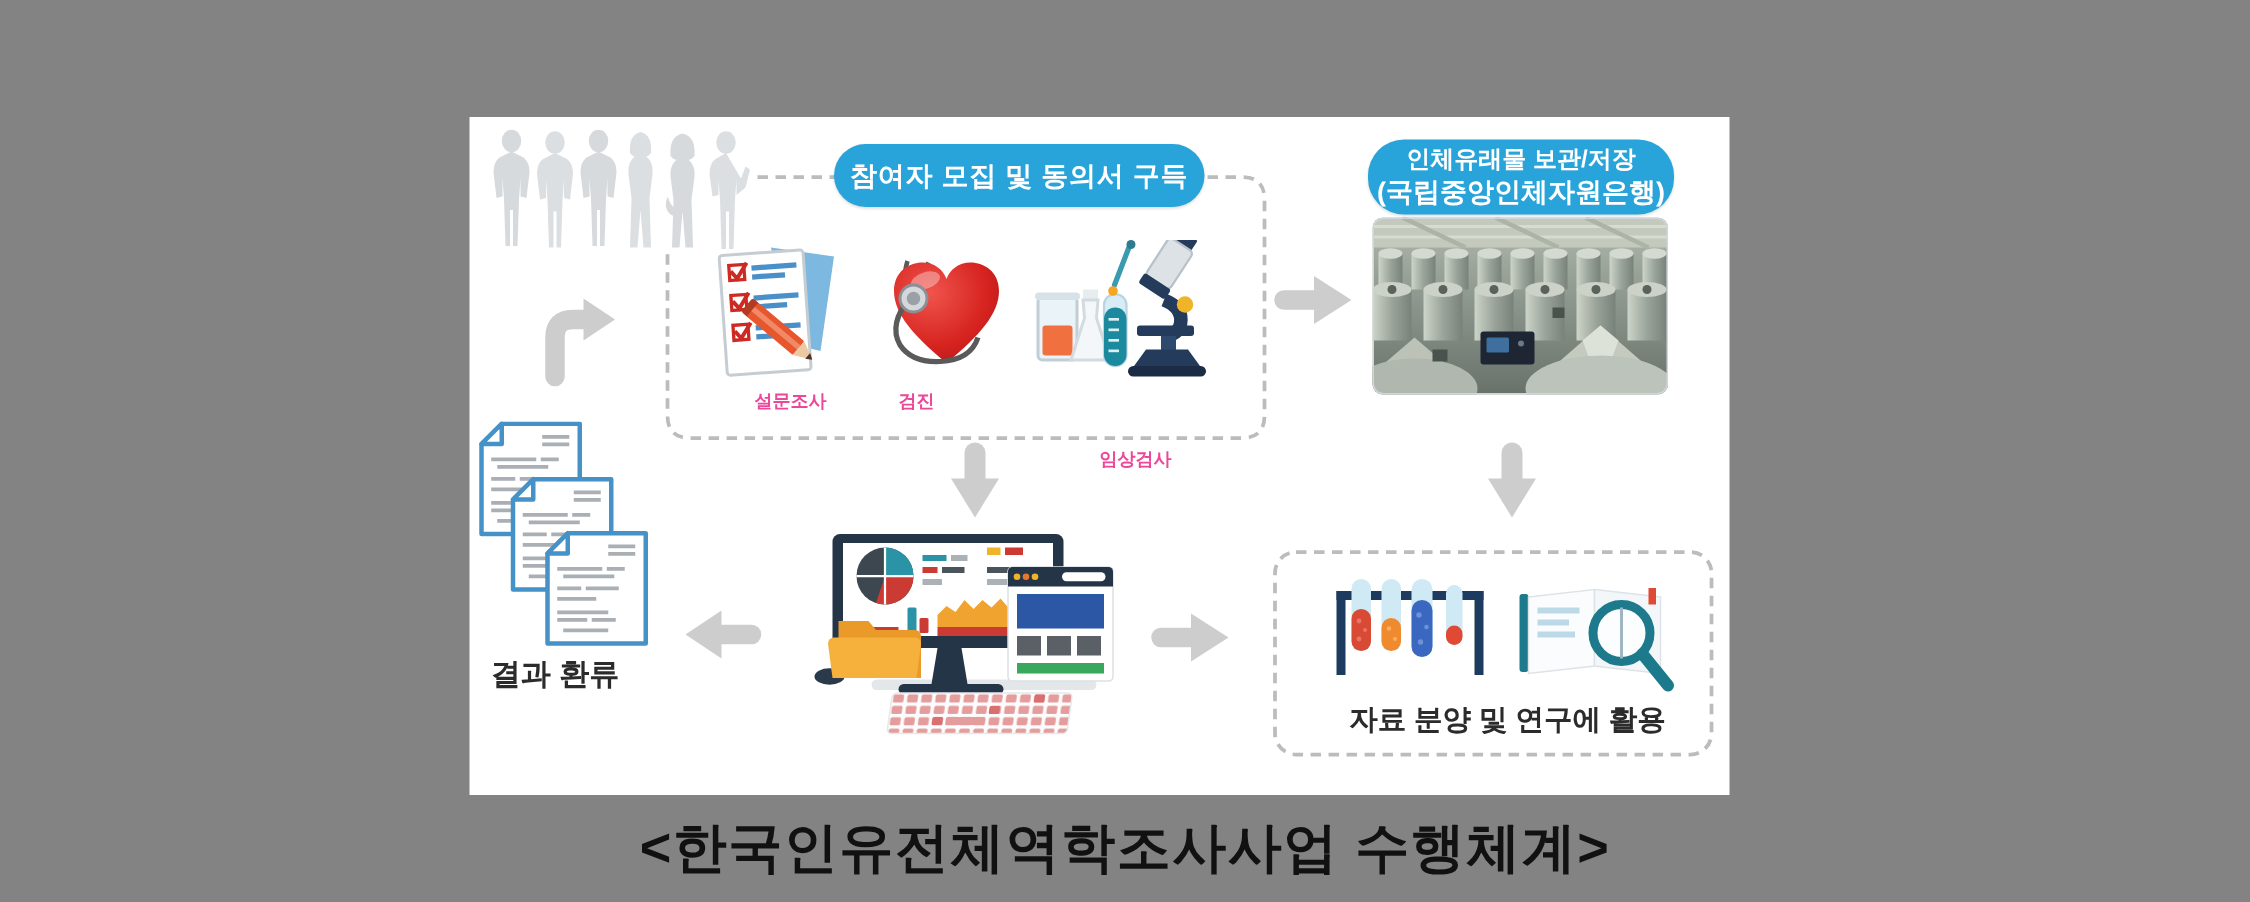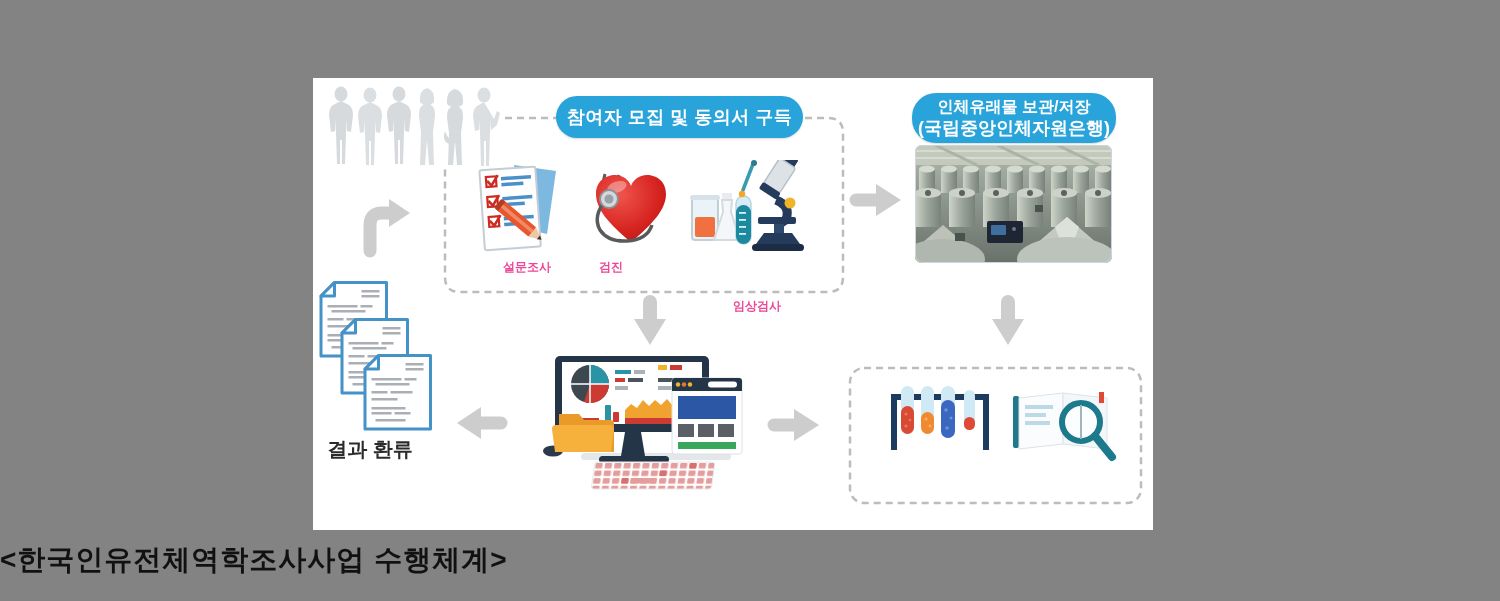--- a/index.html
+++ b/index.html
@@ -11,22 +11,22 @@
   .pill{position:absolute;background:#29a4db;border-radius:24px;color:#fff;font-weight:bold;
         display:flex;flex-direction:column;align-items:center;justify-content:center;text-align:center;
         box-shadow:0 1px 2px rgba(0,0,0,0.15);}
   .pill-1{left:243px;top:18px;width:247px;height:42px;font-size:18px;letter-spacing:0.5px;}
   .pill-2{left:599px;top:15px;width:204px;height:50px;line-height:1.25;}
   .pill-2 .l1{font-size:16px;}
   .pill-2 .l2{font-size:18px;}
   .step-label{position:absolute;top:176px;height:26px;font-size:12px;font-weight:bold;color:#ec4899;
               text-align:center;line-height:26px;}
   .big-label{position:absolute;font-weight:bold;color:#2b2b2b;text-align:center;}
-  .caption{position:absolute;left:0;top:541px;width:1500px;text-align:left;
-           font-size:28px;font-weight:bold;color:#111;letter-spacing:1px;}
+  .caption{position:absolute;left:0;top:541px;width:1500px;text-align:center;
+           font-size:36px;font-weight:bold;color:#111;letter-spacing:1px;}
   svg{display:block;}
 </style>
 </head>
 <body>
 
 <div id="canvas">
   <div class="panel">
 
     <svg class="abs" style="left:0;top:0;" width="840" height="452" viewBox="0 0 840 452">
       <path d="M192,40 H515 Q530,40 530,55 V199 Q530,214 515,214 H147 Q132,214 132,199 V90" fill="none" stroke="#bcbcbc" stroke-width="2.5" stroke-dasharray="7 5"></path>
@@ -466,16 +466,17 @@
         <rect x="14" y="33" width="25" height="4"></rect>
       </g>
       <rect x="88" y="4" width="5" height="11" fill="#e04a35"></rect>
       <g>
         <circle cx="70" cy="34" r="19" fill="#ffffff" fill-opacity="0.75" stroke="#1d7a8c" stroke-width="6"></circle>
         <line x1="70" y1="17" x2="70" y2="51" stroke="#9fb6c2" stroke-width="2"></line>
         <line x1="84" y1="48" x2="101" y2="69" stroke="#1d7a8c" stroke-width="8" stroke-linecap="round"></line>
       </g>
     </svg>
 
+    <div class="big-label" style="left:572px;top:389px;width:240px;font-size:19px;">자료 분양 및 연구에 활용</div>
   </div>
 
   <div class="caption">&lt;한국인유전체역학조사사업 수행체계&gt;</div>
 </div>
 
 </body></html>

